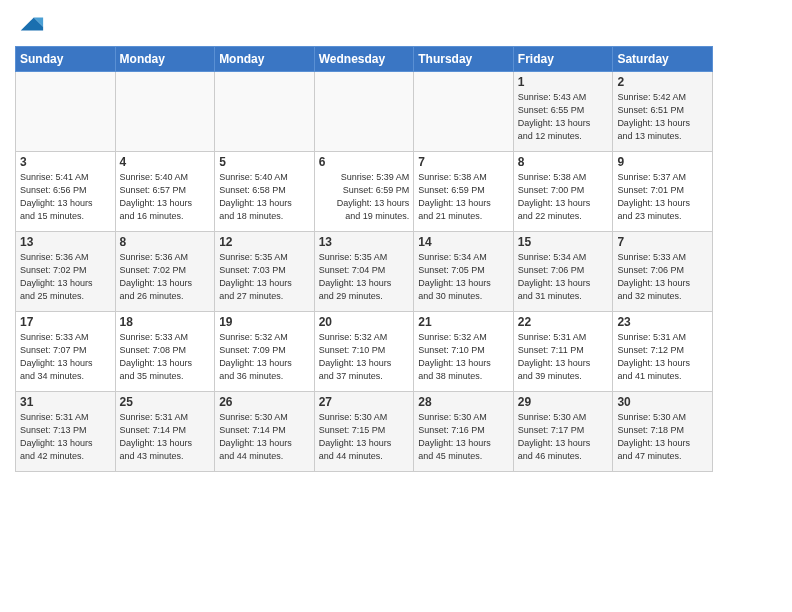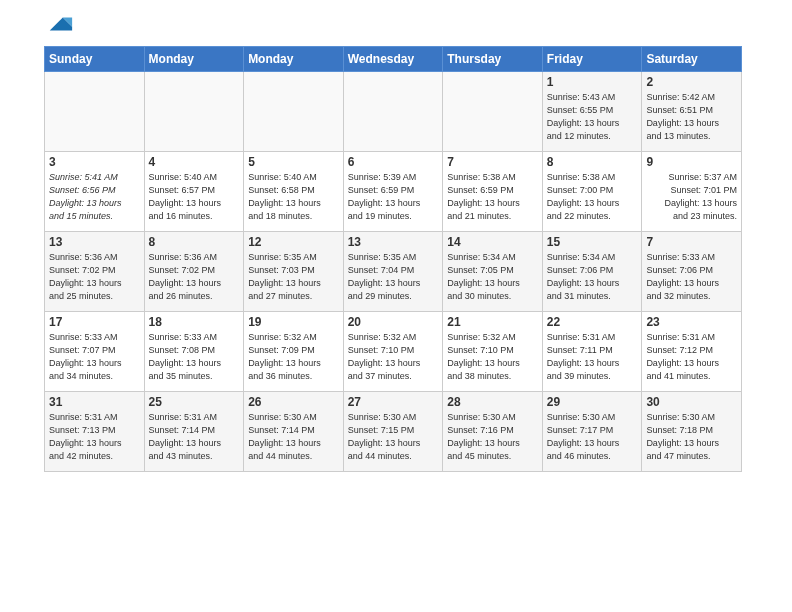--- a/index.html
+++ b/index.html
@@ -7,21 +7,20 @@
       font-family: Arial, sans-serif;
       background: #fff;
       width: 792px;
       min-height: 612px;
       overflow: hidden;
     }
     .page {
       width: 728px;
       background: #fff;
       padding: 10px 15px 10px 15px;
-      margin-left: 29px;
     }
     .header {
       display: flex;
       justify-content: space-between;
       align-items: flex-start;
       margin-bottom: 8px;
     }
     .logo {
       display: flex;
       align-items: center;
@@ -155,63 +154,63 @@
             <span class="day-num">2</span>
             <div class="day-info" style="white-space: pre-line;">Sunrise: 5:42 AM
 Sunset: 6:51 PM
 Daylight: 13 hours
 and 13 minutes.</div>
           </td>
         </tr>
         <tr>
           <td>
             <span class="day-num">3</span>
-            <div class="day-info" style="white-space: pre-line; font-style: italic;">Sunrise: 5:41 AM
+            <div class="day-info" style="white-space: pre-line;">Sunrise: 5:41 AM
 Sunset: 6:56 PM
 Daylight: 13 hours
 and 15 minutes.</div>
           </td>
           <td>
             <span class="day-num">4</span>
             <div class="day-info" style="white-space: pre-line;">Sunrise: 5:40 AM
 Sunset: 6:57 PM
 Daylight: 13 hours
 and 16 minutes.</div>
           </td>
           <td>
             <span class="day-num">5</span>
             <div class="day-info" style="white-space: pre-line;">Sunrise: 5:40 AM
 Sunset: 6:58 PM
 Daylight: 13 hours
 and 18 minutes.</div>
           </td>
           <td>
             <span class="day-num">6</span>
-            <div class="day-info" style="white-space: pre-line;">Sunrise: 5:39 AM
+            <div class="day-info" style="white-space: pre-line; text-align: right;">Sunrise: 5:39 AM
 Sunset: 6:59 PM
 Daylight: 13 hours
 and 19 minutes.</div>
           </td>
           <td>
             <span class="day-num">7</span>
             <div class="day-info" style="white-space: pre-line;">Sunrise: 5:38 AM
 Sunset: 6:59 PM
 Daylight: 13 hours
 and 21 minutes.</div>
           </td>
           <td>
             <span class="day-num">8</span>
             <div class="day-info" style="white-space: pre-line;">Sunrise: 5:38 AM
 Sunset: 7:00 PM
 Daylight: 13 hours
 and 22 minutes.</div>
           </td>
           <td>
             <span class="day-num">9</span>
-            <div class="day-info" style="white-space: pre-line; text-align: right;">Sunrise: 5:37 AM
+            <div class="day-info" style="white-space: pre-line;">Sunrise: 5:37 AM
 Sunset: 7:01 PM
 Daylight: 13 hours
 and 23 minutes.</div>
           </td>
         </tr>
         <tr>
           <td>
             <span class="day-num">13</span>
             <div class="day-info" style="white-space: pre-line;">Sunrise: 5:36 AM
 Sunset: 7:02 PM

